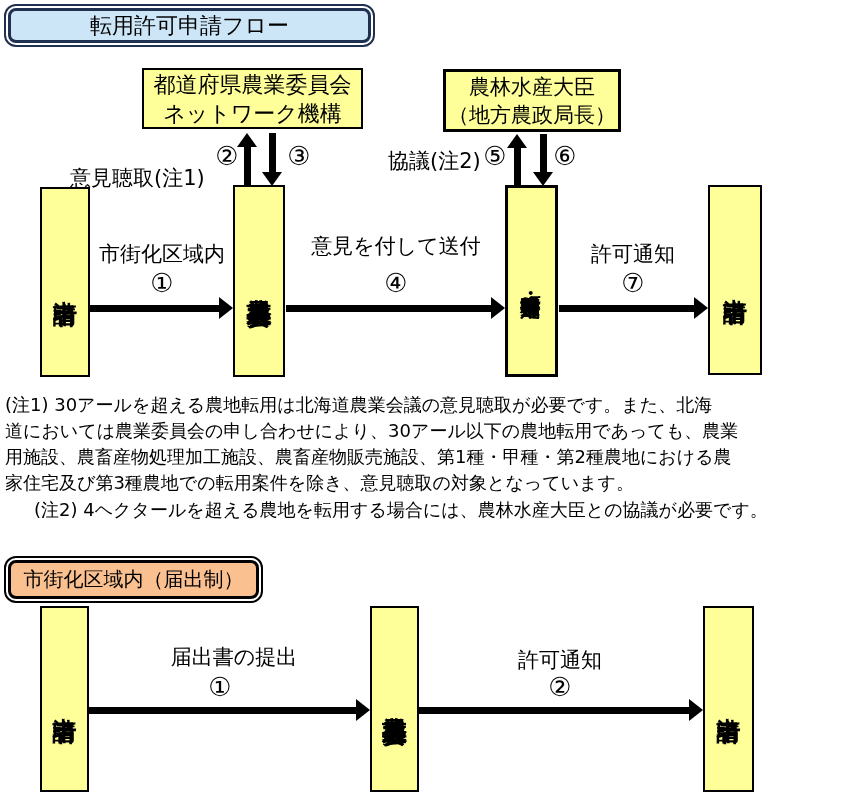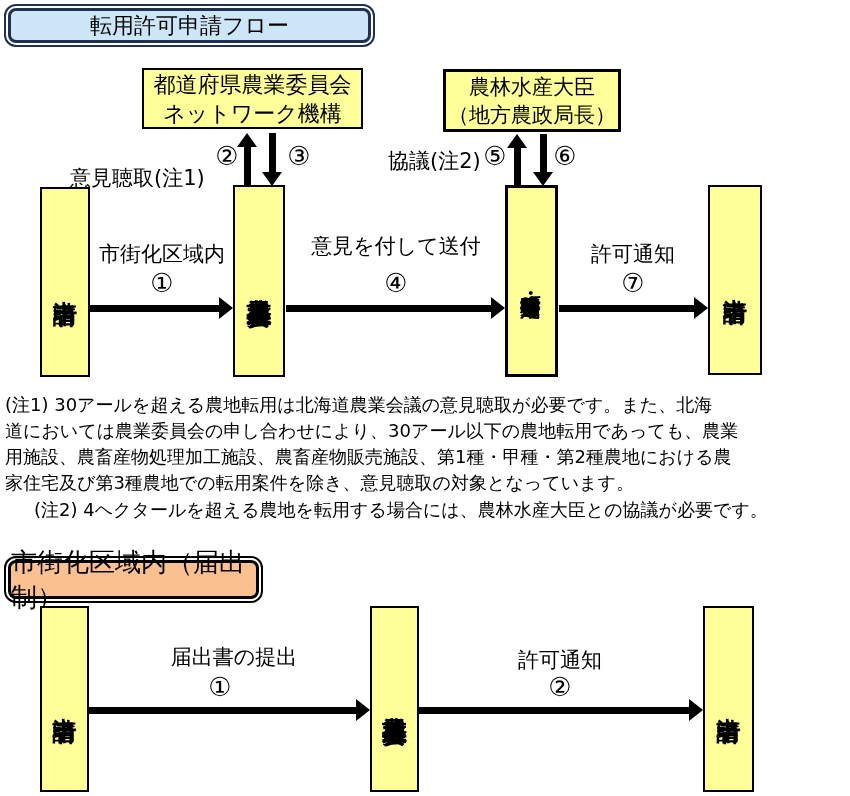--- a/index.html
+++ b/index.html
@@ -11,21 +11,21 @@
     --ink:#000000;
   }
   html,body{margin:0;padding:0;background:#fff;}
   body{font-family:"DejaVu Sans","Liberation Sans",sans-serif;color:var(--ink);}
   .canvas{position:relative;width:850px;height:796px;background:#fff;overflow:hidden;}
 
   
   .banner{position:absolute;border:2px solid var(--blue-border);border-radius:12px;padding:2px;box-sizing:border-box;background:#fff;}
   .banner-inner{width:100%;height:100%;box-sizing:border-box;border:3px solid var(--blue-border);border-radius:8px;background:var(--blue-fill);display:flex;align-items:center;justify-content:center;font-size:22px;}
   .banner.peach{border-color:var(--peach-border);}
-  .banner.peach .banner-inner{border-color:var(--peach-border);background:var(--peach-fill);font-size:26px;}
+  .banner.peach .banner-inner{border-color:var(--peach-border);background:var(--peach-fill);font-size:20px;}
 
   
   .orgbox{position:absolute;background:var(--yellow);border:2px solid #000;box-sizing:border-box;display:flex;align-items:center;justify-content:center;text-align:center;font-size:22px;line-height:29px;white-space:pre-line;}
   .orgbox.thick{border-width:3px;font-size:21px;line-height:28px;}
 
   
   .actor{position:absolute;background:var(--yellow);border:2px solid #000;box-sizing:border-box;display:flex;align-items:center;justify-content:center;}
   .actor.thick{border-width:3px;}
   .vlabel{writing-mode:vertical-rl;text-orientation:upright;font-weight:bold;font-size:24px;letter-spacing:1px;}
   .vlabel.five{font-size:25px;letter-spacing:1px;}

